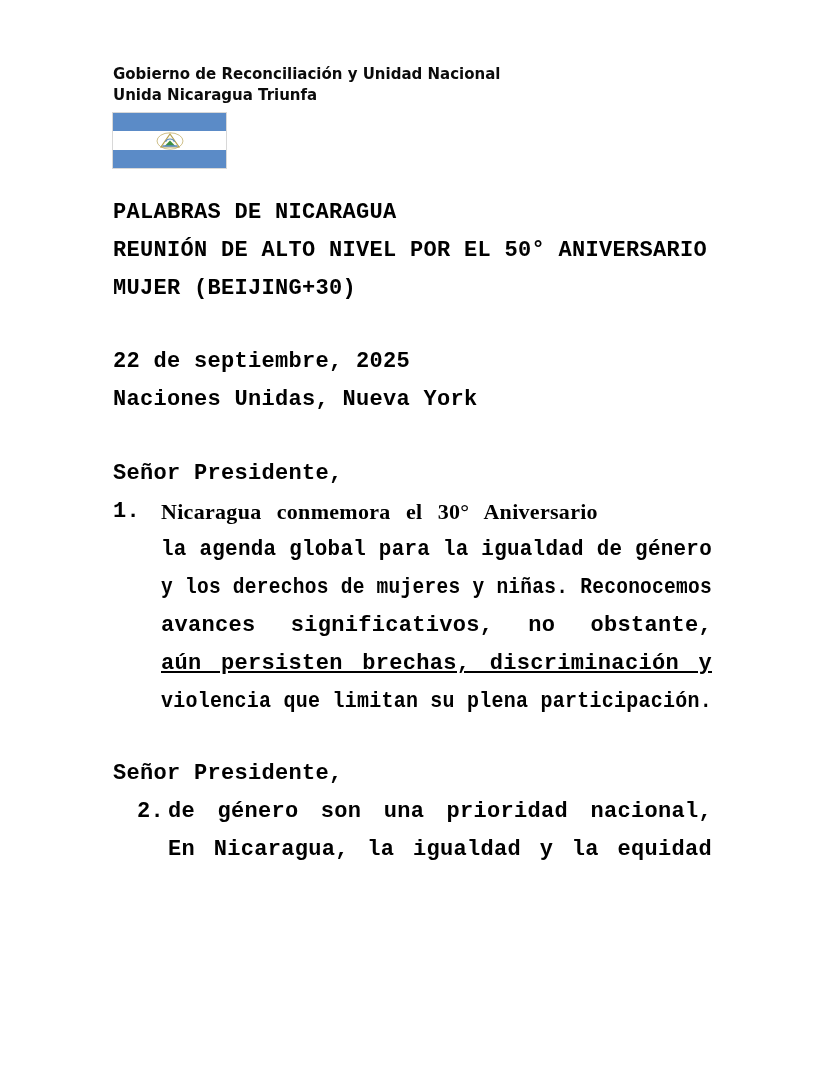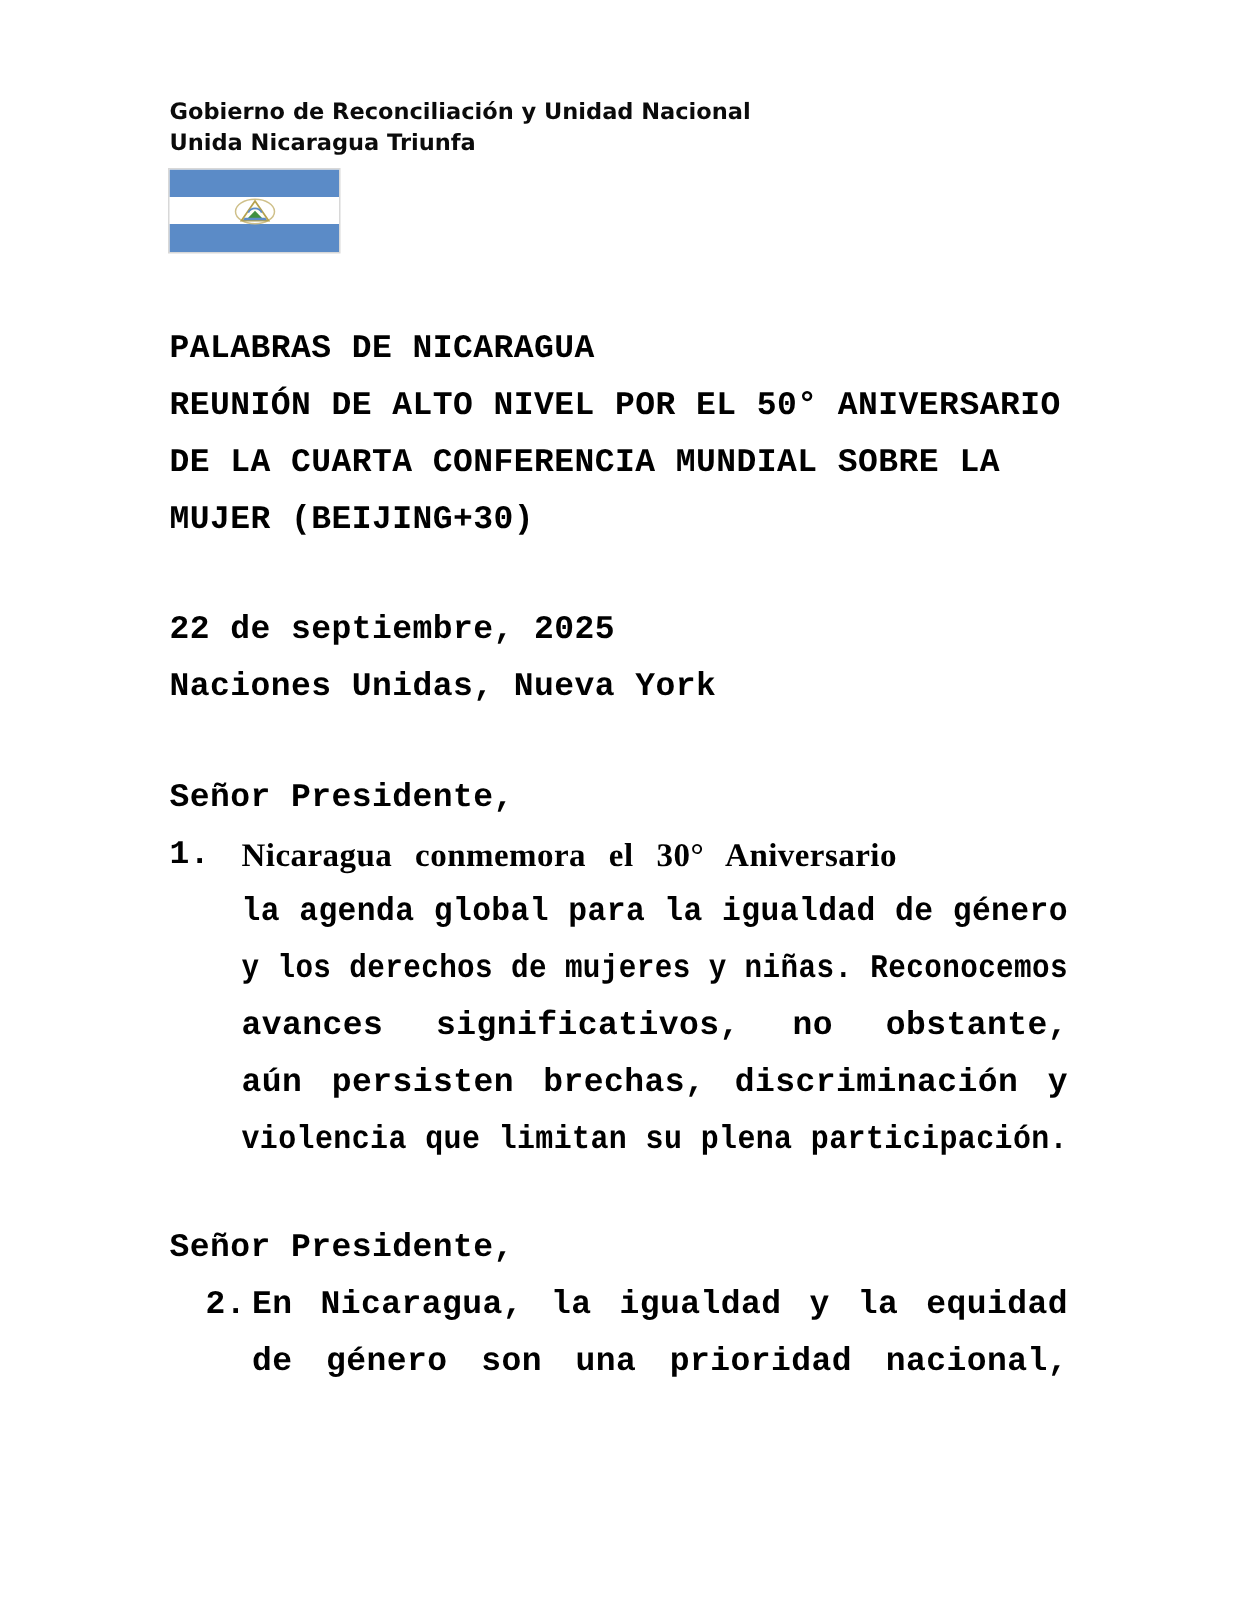--- a/index.html
+++ b/index.html
@@ -50,21 +50,20 @@
   .content {
     position: absolute;
     left: 113px;
     top: 194px;
     width: 599px;
     font-family: "Liberation Mono", monospace;
     font-weight: bold;
     font-size: 22px;
     line-height: 38px;
     letter-spacing: 0.3px;
-    margin-top: 20px;
   }
   .line {
     height: 38px;
     white-space: pre;
     overflow: visible;
   }
   .line-text {
     display: inline-block;
     transform-origin: 0 50%;
     white-space: pre;
@@ -95,47 +94,46 @@
         <polygon points="7,13.2 21,13.2 21.8,14.8 6.2,14.8" fill="#5b8bc7"></polygon>
       </svg>
     </div>
   </div>
 
   <div class="content">
 
     <div class="title-block">
         <div class="line"><span class="line-text">PALABRAS DE NICARAGUA</span></div>
         <div class="line"><span class="line-text">REUNIÓN DE ALTO NIVEL POR EL 50° ANIVERSARIO</span></div>
-        <div class="line"><span class="line-text">DE LA CUARTA CONFERENCIA MUNDIAL SOBRE LA</span></div>
         <div class="line"><span class="line-text">MUJER (BEIJING+30)</span></div>
       </div>
 
     <div class="dateline">
         <div class="line"><span class="line-text">22 de septiembre, 2025</span></div>
         <div class="line"><span class="line-text">Naciones Unidas, Nueva York</span></div>
       </div>
 
     <div class="salutation line"><span class="line-text">Señor Presidente,</span></div>
 
     <div class="para first">
       <div class="num line"><span class="line-text">1.</span></div>
       <div class="pbody justify">
           <div class="line"><span class="line-text" style="word-spacing: 9.47656px; font-family: Liberation Serif, serif;">Nicaragua conmemora el 30° Aniversario</span></div>
           <div class="line"><span class="line-text" style="transform: scaleX(0.949028);">la agenda global para la igualdad de género</span></div>
           <div class="line"><span class="line-text" style="transform: scaleX(0.887122);">y los derechos de mujeres y niñas. Reconocemos</span></div>
           <div class="line"><span class="line-text" style="word-spacing: 21.6406px;">avances significativos, no obstante,</span></div>
-          <div class="line"><span class="line-text" style="word-spacing: 6.10156px;">aún persisten brechas, discriminación y</span></div>
+          <div class="line"><span class="line-text" style="word-spacing: 6.10156px; text-decoration: underline;">aún persisten brechas, discriminación y</span></div>
           <div class="line"><span class="line-text" style="transform: scaleX(0.906833);">violencia que limitan su plena participación.</span></div>
         </div>
     </div>
 
     <div class="salutation second line"><span class="line-text">Señor Presidente,</span></div>
 
     <div class="para indented">
       <div class="num line"><span class="line-text">2.</span></div>
       <div class="pbody justify">
+          <div class="line"><span class="line-text" style="word-spacing: 8.88125px;">de género son una prioridad nacional,</span></div>
           <div class="line"><span class="line-text" style="word-spacing: 5.15104px;">En Nicaragua, la igualdad y la equidad</span></div>
-          <div class="line"><span class="line-text" style="word-spacing: 8.88125px;">de género son una prioridad nacional,</span></div>
         </div>
     </div>
 
   </div>
 </div>
 
 </body></html>

